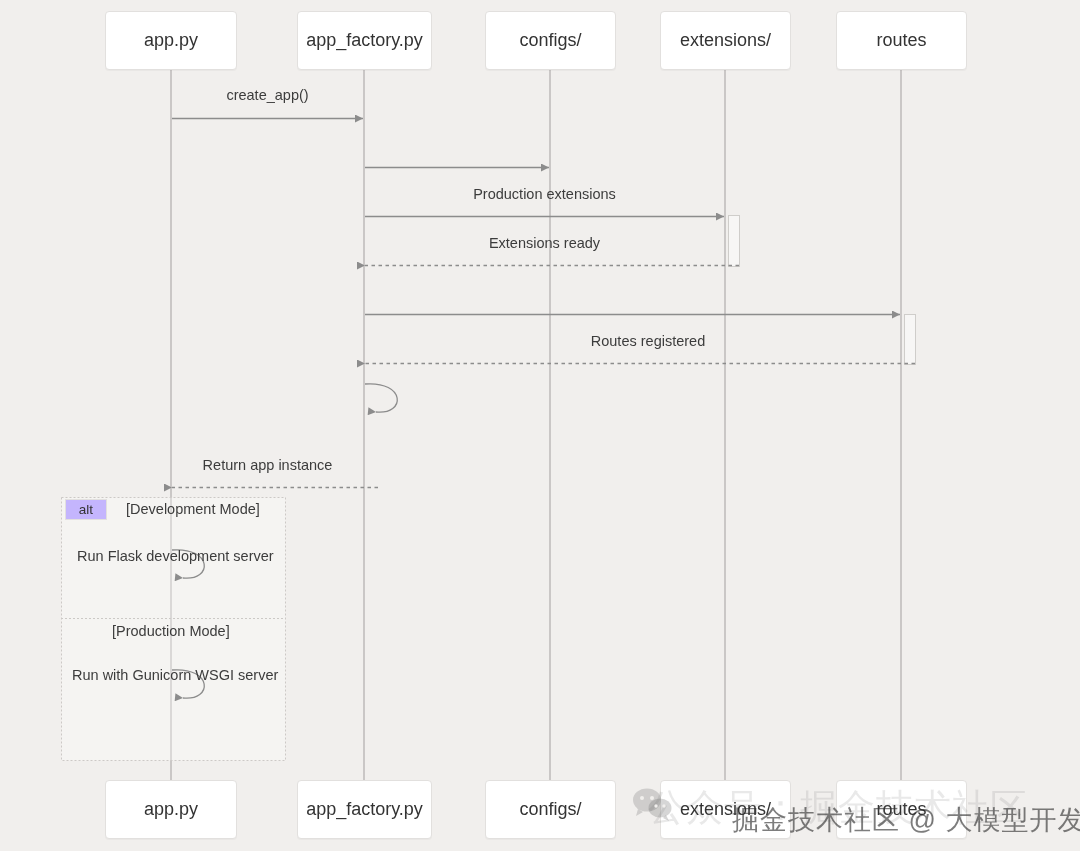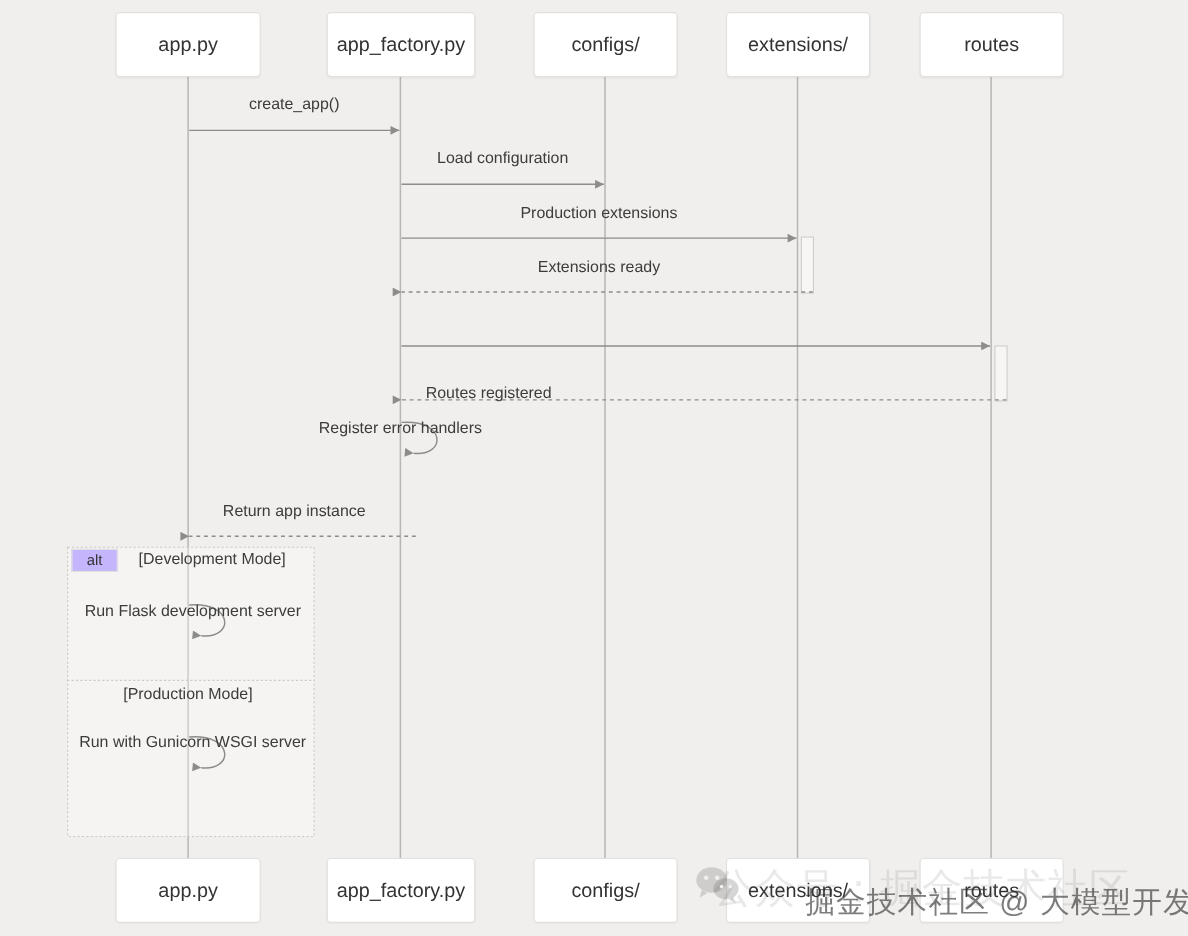--- a/index.html
+++ b/index.html
@@ -142,25 +142,23 @@
     <div class="participant-box" style="left: 485px; top: 780px; width: 131px; height: 59px;">
       <span>configs/</span>
     </div>
     <div class="participant-box" style="left: 660px; top: 780px; width: 131px; height: 59px;">
       <span>extensions/</span>
     </div>
     <div class="participant-box" style="left: 836px; top: 780px; width: 131px; height: 59px;">
       <span>routes</span>
     </div>
     <div class="msg-label" style="left: 17.5px; width: 500px; text-align: center; top: 87px;">create_app()</div>
-    <div class="msg-label" style="left: 207px; width: 500px; text-align: center; top: 136px;">Load configuration</div>
     <div class="msg-label" style="left: 294.5px; width: 500px; text-align: center; top: 186px;">Production extensions</div>
     <div class="msg-label" style="left: 294.5px; width: 500px; text-align: center; top: 235px;">Extensions ready</div>
-    <div class="msg-label" style="left: 387px; width: 500px; text-align: left; top: 333px; margin-top: 17px;">Routes registered</div>
-    <div class="msg-label" style="left: 164px; width: 400px; text-align: center; top: 382px;">Register error handlers</div>
+    <div class="msg-label" style="left: 398px; width: 500px; text-align: center; top: 333px;">Routes registered</div>
     <div class="msg-label" style="left: 17.5px; width: 500px; text-align: center; top: 457px;">Return app instance</div>
     <div class="frame-tag" style="left: 65px; top: 499px; width: 42px; height: 21px;">
       <span>alt</span>
     </div>
     <div class="frame-cond" style="left: 126px; top: 501px;">[Development Mode]</div>
     <div class="msg-label" style="left: 77px; top: 548px;">Run Flask development server</div>
     <div class="frame-cond" style="left: 112px; top: 623px;">[Production Mode]</div>
     <div class="msg-label" style="left: 72px; top: 667px;">Run with Gunicorn WSGI server</div>
   </div>
 

